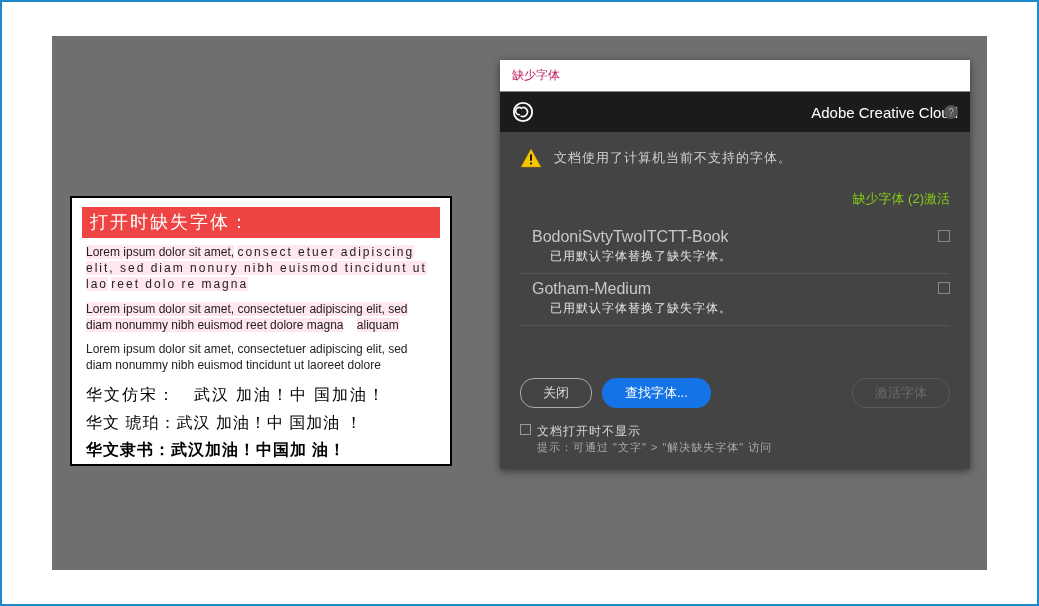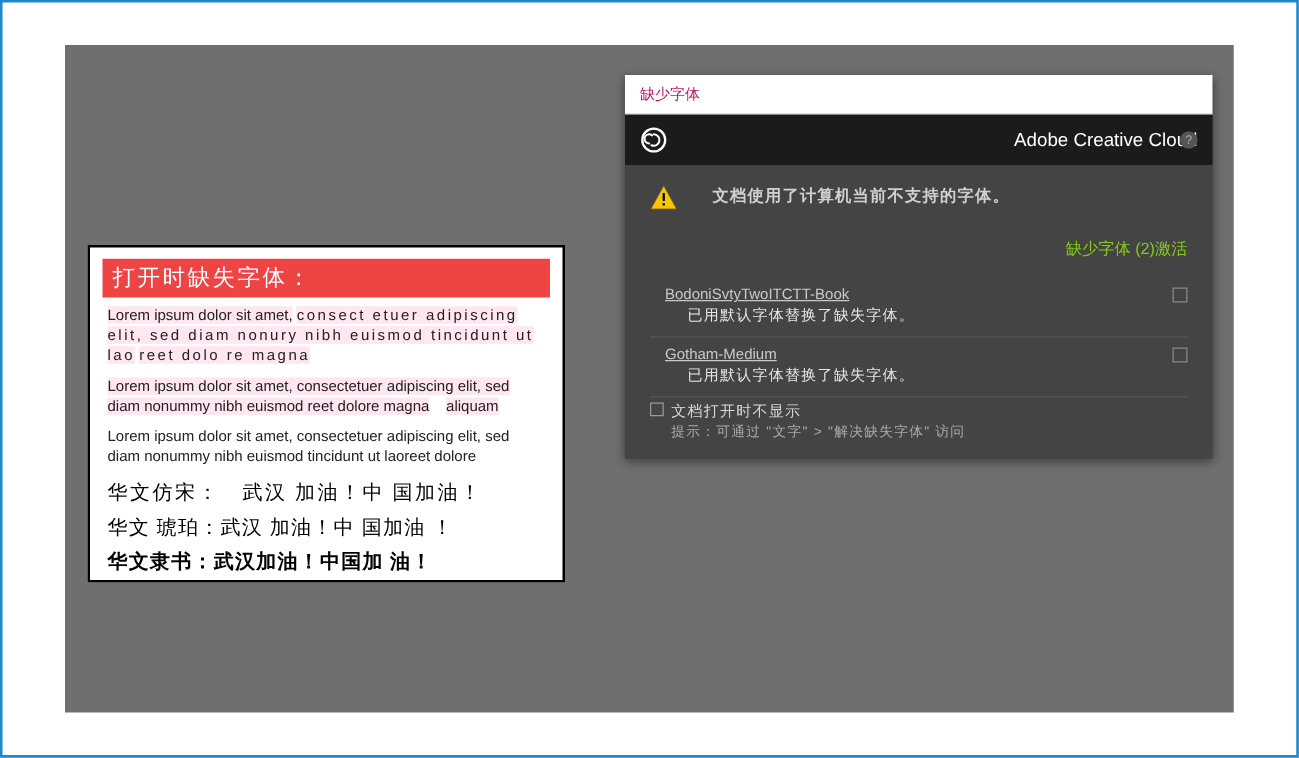--- a/index.html
+++ b/index.html
@@ -92,33 +92,33 @@
   right: 12px;
   width: 14px; height: 14px;
   border-radius: 50%;
   background: #555;
   color: #aaa;
   font-size: 10px;
   display: flex; align-items: center; justify-content: center;
   cursor: pointer;
 }
 .dlg-body { padding: 16px 20px 14px; }
-.warn-row { display: flex; gap: 28px; align-items: flex-start; margin-bottom: 22px; font-weight: bold; }
+.warn-row { display: flex; gap: 12px; align-items: center; margin-bottom: 22px; }
 .warn-icon { width: 22px; height: 20px; flex-shrink: 0; }
 .warn-text { font-size: 13px; color: #d0d0d0; letter-spacing: 1px; }
 .list-header { display: flex; justify-content: flex-end; font-size: 13px; color: #84cc16; margin-bottom: 14px; }
 .font-item {
   padding: 6px 0 8px 12px;
   border-bottom: 1px solid #555;
   display: flex;
   align-items: flex-start;
 }
 .font-item:last-of-type { border-bottom: none; margin-bottom: 10px; }
 .font-meta { flex: 1; }
-.font-name { color: #c8c8c8; font-size: 12px; text-decoration: underline; }
+.font-name { color: #c8c8c8; font-size: 16px; }
 .font-sub { color: #e5e5e5; font-size: 12px; margin-left: 18px; margin-top: 2px; letter-spacing: 1px; }
 .chk {
   width: 12px; height: 12px;
   border: 1px solid #888;
   background: transparent;
   margin-top: 2px;
   cursor: pointer;
 }
 .btn-row {
   display: flex;
@@ -225,20 +225,25 @@
       </div>
 
       <div class="font-item">
         <div class="font-meta">
           <div class="font-name">Gotham-Medium</div>
           <div class="font-sub">已用默认字体替换了缺失字体。</div>
         </div>
         <div class="chk"></div>
       </div>
 
+      <div class="btn-row">
+        <button class="btn">关闭</button>
+        <button class="btn primary">查找字体...</button>
+        <button class="btn ghost-disabled">激活字体</button>
+      </div>
 
       <div class="foot-opt">
         <div class="foot-chk"></div>
         <div>
           <div class="foot-text">文档打开时不显示</div>
         </div>
       </div>
       <div class="foot-sub">提示：可通过 "文字" &gt; "解决缺失字体" 访问</div>
 
     </div>

